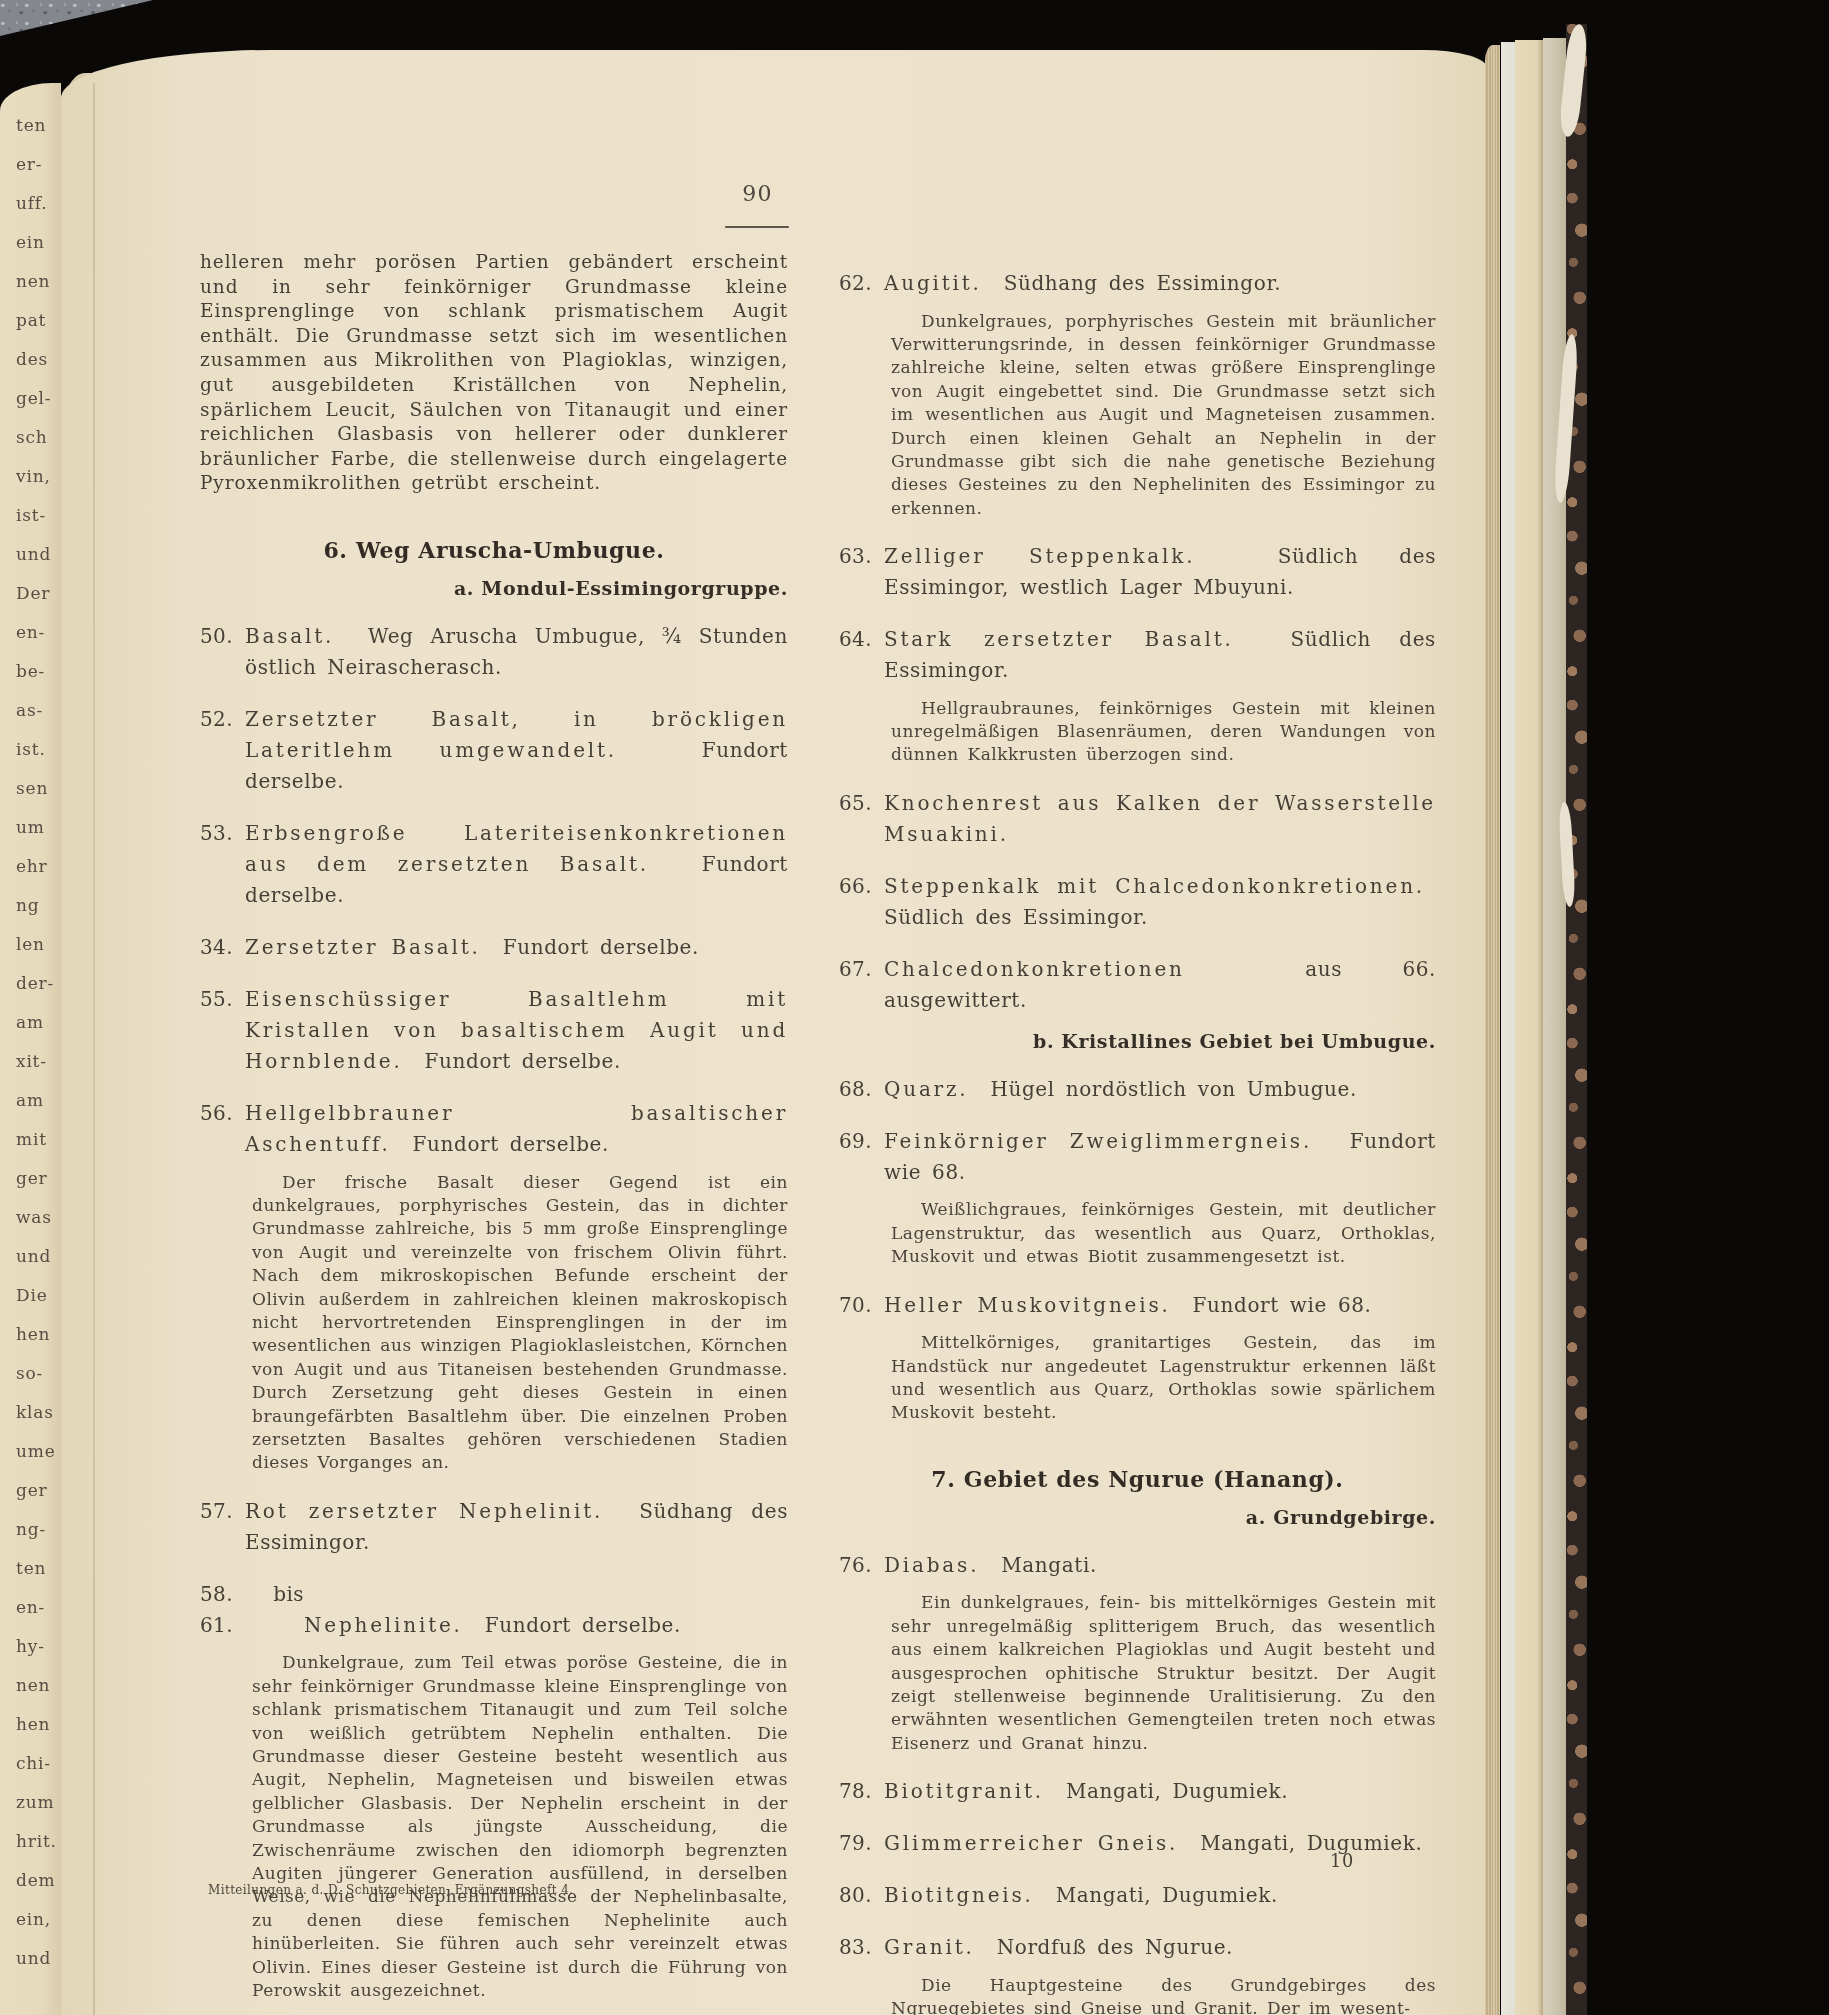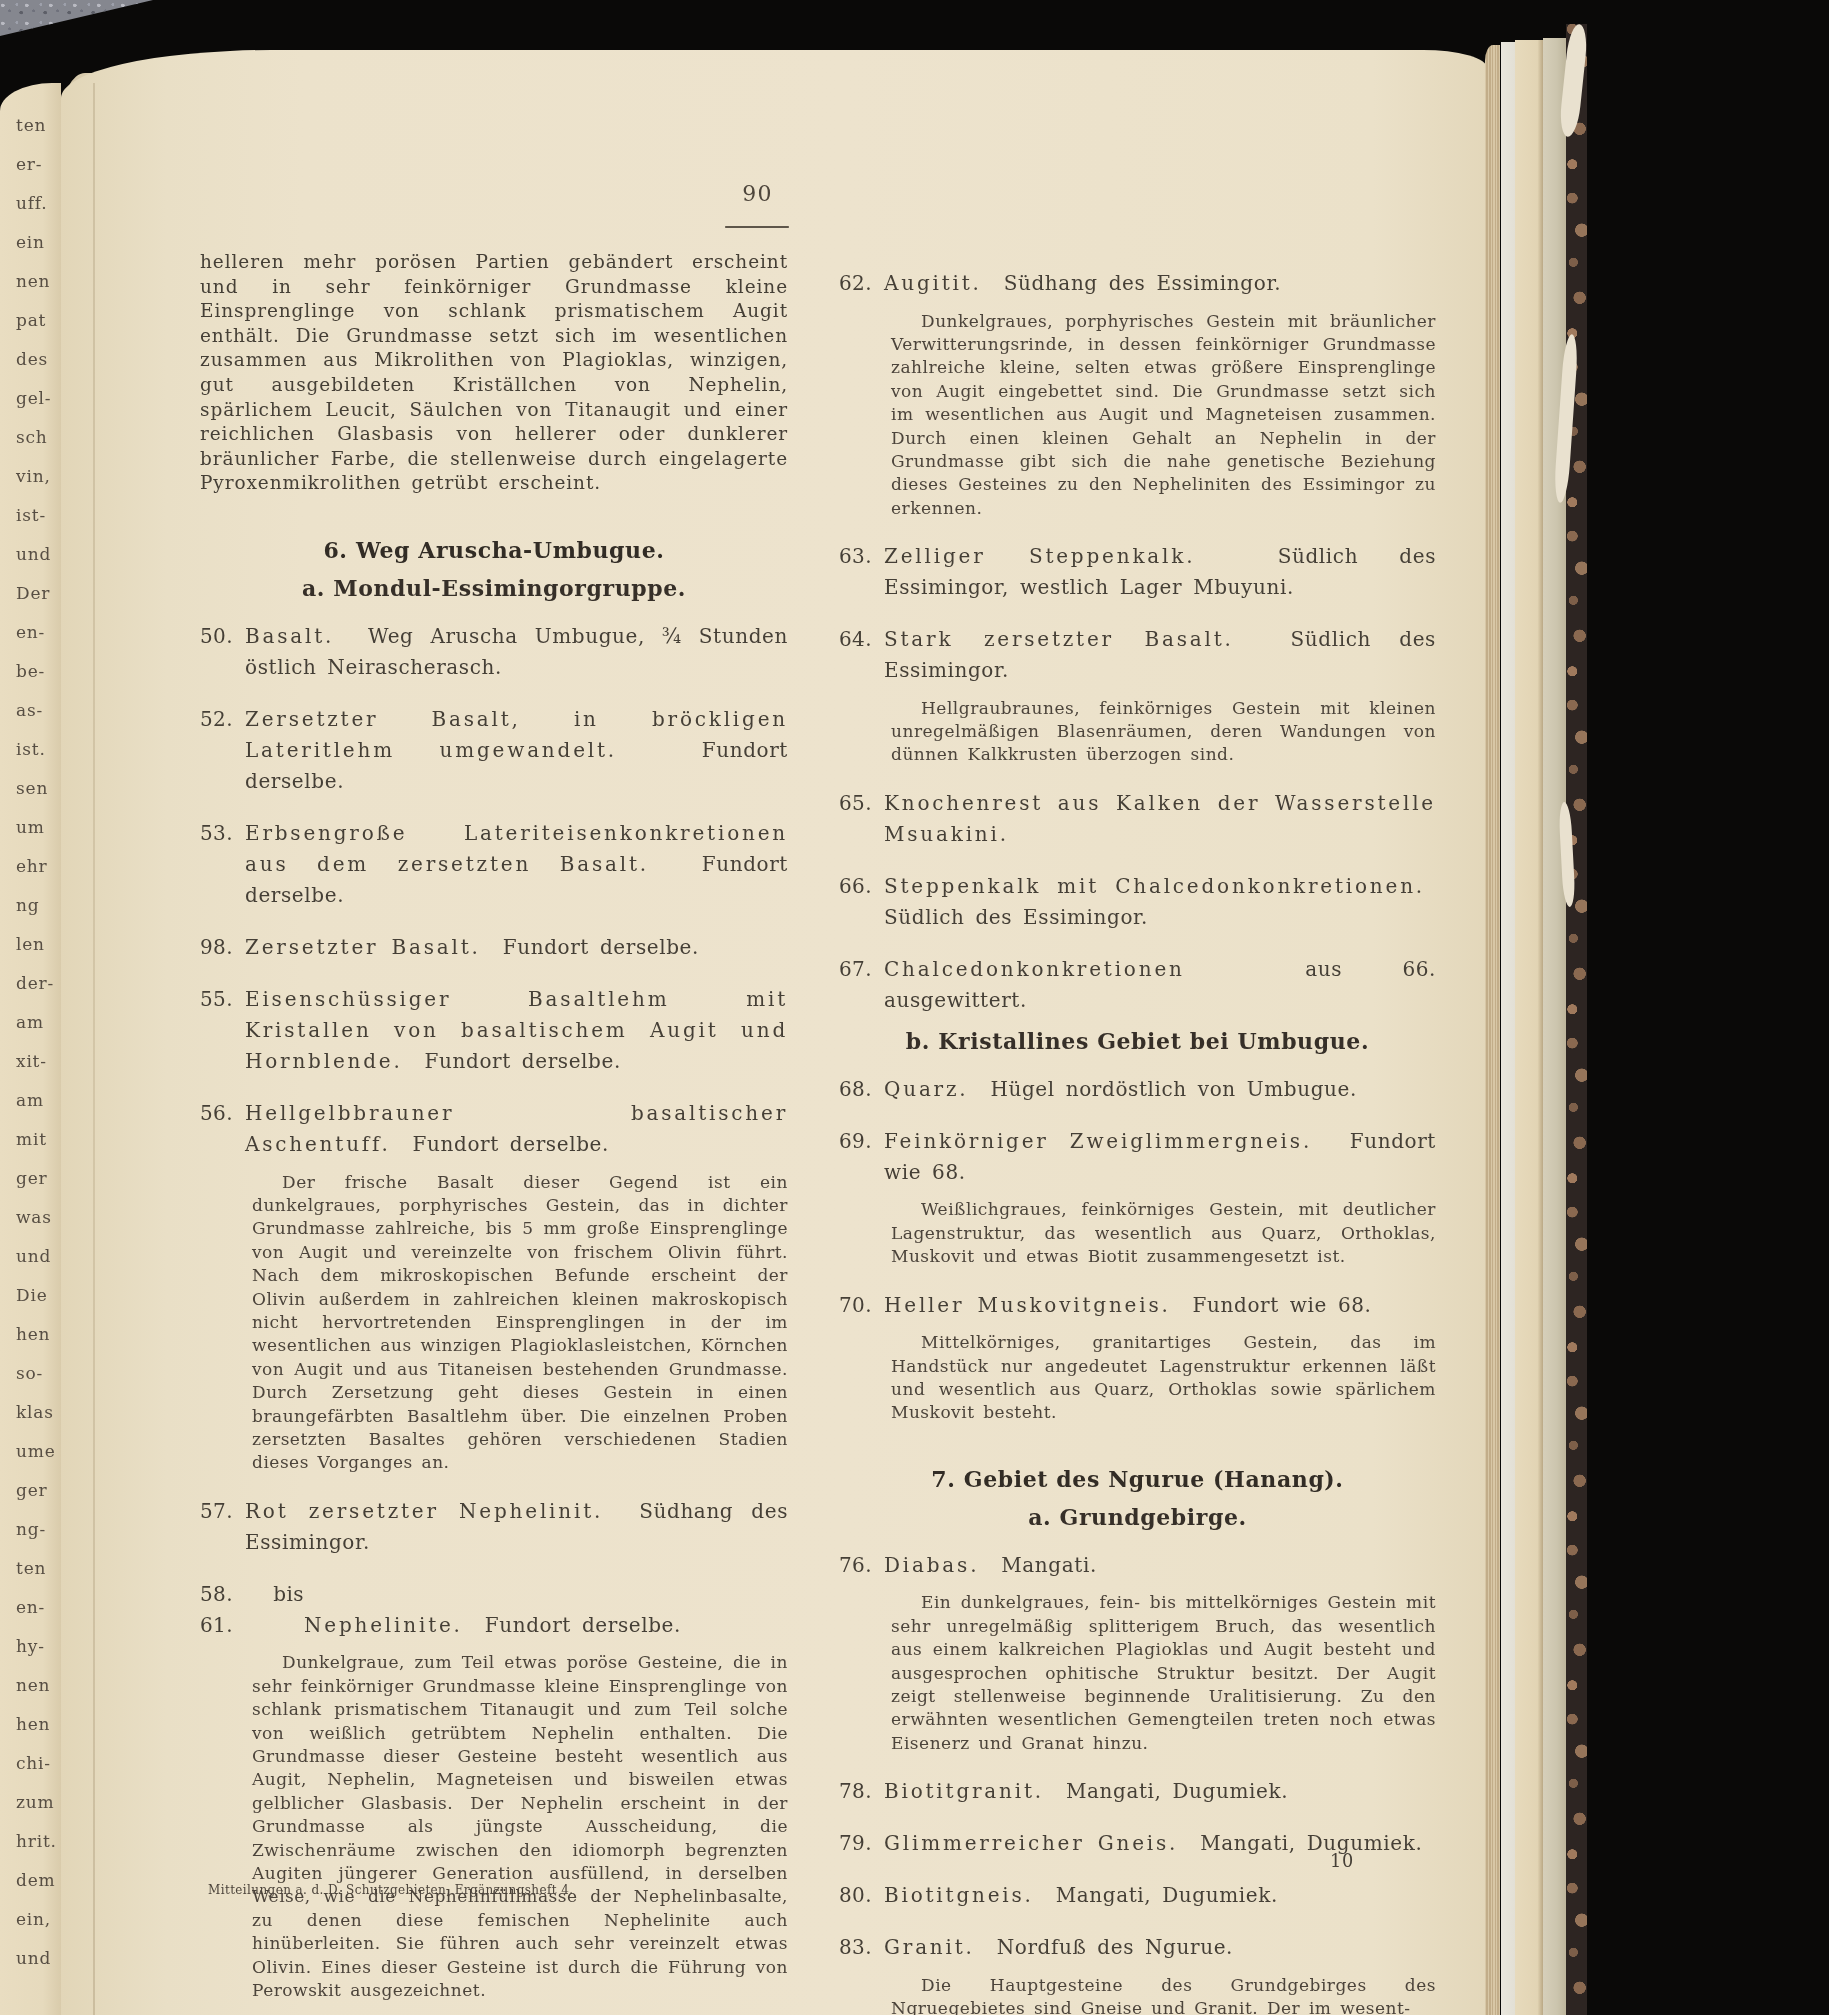--- a/index.html
+++ b/index.html
@@ -104,21 +104,21 @@
 
   .para{
     font-size:18.5px;line-height:24.6px;text-align:justify;
     letter-spacing:0.9px;word-spacing:3.6px;hyphens:none;
   }
   .heading{
     font-weight:bold;font-size:22px;line-height:25px;text-align:center;
     color:#322c25;letter-spacing:0.6px;margin:42px 0 11.3px 0;
   }
   .subheading{
-    font-weight:bold;font-size:22px;line-height:22.6px;text-align:center;
+    font-weight:bold;font-size:19px;line-height:22.6px;text-align:right;
     color:#362f28;letter-spacing:0.6px;margin:14.5px 0 18.5px 0;
   }
   .item{
     font-size:20px;line-height:31px;text-align:justify;
     letter-spacing:0.6px;word-spacing:4px;margin-top:21px;
     padding-left:45px;text-indent:-45px;hyphens:none;
   }
   .item .num{display:inline-block;width:45px;text-indent:0;letter-spacing:0.4px;}
   .item.wide{padding-left:104px;text-indent:-104px;}
   .item.wide .num{width:104px;}
@@ -207,21 +207,21 @@
 <div class="page-number">90</div>
 <div class="page-number-rule"></div>
 
 <div class="column column-left">
   <div class="para">helleren mehr porösen Partien gebändert erscheint und in sehr feinkörniger Grundmasse kleine Einsprenglinge von schlank prismatischem Augit enthält. Die Grundmasse setzt sich im wesentlichen zusammen aus Mikrolithen von Plagioklas, winzigen, gut ausgebildeten Kriställchen von Nephelin, spärlichem Leucit, Säulchen von Titanaugit und einer reichlichen Glasbasis von hellerer oder dunklerer bräunlicher Farbe, die stellenweise durch eingelagerte Pyroxenmikrolithen getrübt erscheint.</div>
   <div class="heading">6. Weg Aruscha-Umbugue.</div>
   <div class="subheading">a. Mondul-Essimingorgruppe.</div>
   <div class="item"><span class="num">50.</span><span class="name">Basalt.</span>&nbsp; <span class="loc">Weg Aruscha Umbugue, ¾ Stunden östlich Neirascherasch.</span></div>
   <div class="item"><span class="num">52.</span><span class="name">Zersetzter Basalt, in bröckligen Lateritlehm umgewandelt.</span>&nbsp; <span class="loc">Fundort derselbe.</span></div>
   <div class="item"><span class="num">53.</span><span class="name">Erbsengroße Lateriteisenkonkretionen aus dem zersetzten Basalt.</span>&nbsp; <span class="loc">Fundort derselbe.</span></div>
-  <div class="item"><span class="num">98.</span><span class="name">Zersetzter Basalt.</span>&nbsp; <span class="loc">Fundort derselbe.</span></div>
+  <div class="item"><span class="num">34.</span><span class="name">Zersetzter Basalt.</span>&nbsp; <span class="loc">Fundort derselbe.</span></div>
   <div class="item"><span class="num">55.</span><span class="name">Eisenschüssiger Basaltlehm mit Kristallen von basaltischem Augit und Hornblende.</span>&nbsp; <span class="loc">Fundort derselbe.</span></div>
   <div class="item"><span class="num">56.</span><span class="name">Hellgelbbrauner basaltischer Aschentuff.</span>&nbsp; <span class="loc">Fundort derselbe.</span></div>
   <div class="petit">Der frische Basalt dieser Gegend ist ein dunkelgraues, porphyrisches Gestein, das in dichter Grundmasse zahlreiche, bis 5 mm große Einsprenglinge von Augit und vereinzelte von frischem Olivin führt. Nach dem mikroskopischen Befunde erscheint der Olivin außerdem in zahlreichen kleinen makroskopisch nicht hervortretenden Einsprenglingen in der im wesentlichen aus winzigen Plagioklasleistchen, Körnchen von Augit und aus Titaneisen bestehenden Grundmasse. Durch Zersetzung geht dieses Gestein in einen braungefärbten Basaltlehm über. Die einzelnen Proben zersetzten Basaltes gehören verschiedenen Stadien dieses Vorganges an.</div>
   <div class="item"><span class="num">57.</span><span class="name">Rot zersetzter Nephelinit.</span>&nbsp; <span class="loc">Südhang des Essimingor.</span></div>
   <div class="item wide"><span class="num">58. bis 61.</span><span class="name">Nephelinite.</span>&nbsp; <span class="loc">Fundort derselbe.</span></div>
   <div class="petit">Dunkelgraue, zum Teil etwas poröse Gesteine, die in sehr feinkörniger Grundmasse kleine Einsprenglinge von schlank prismatischem Titanaugit und zum Teil solche von weißlich getrübtem Nephelin enthalten. Die Grundmasse dieser Gesteine besteht wesentlich aus Augit, Nephelin, Magneteisen und bisweilen etwas gelblicher Glasbasis. Der Nephelin erscheint in der Grundmasse als jüngste Ausscheidung, die Zwischenräume zwischen den idiomorph begrenzten Augiten jüngerer Generation ausfüllend, in derselben Weise, wie die Nephelinfüllmasse der Nephelinbasalte, zu denen diese femischen Nephelinite auch hinüberleiten. Sie führen auch sehr vereinzelt etwas Olivin. Eines dieser Gesteine ist durch die Führung von Perowskit ausgezeichnet.</div>
 </div>
 
 <div class="column column-right">
   <div class="item"><span class="num">62.</span><span class="name">Augitit.</span>&nbsp; <span class="loc">Südhang des Essimingor.</span></div>

